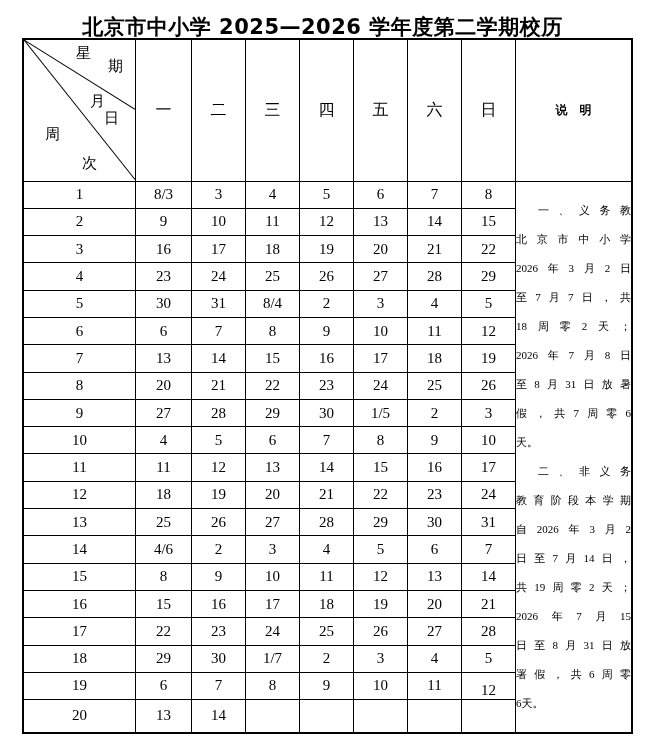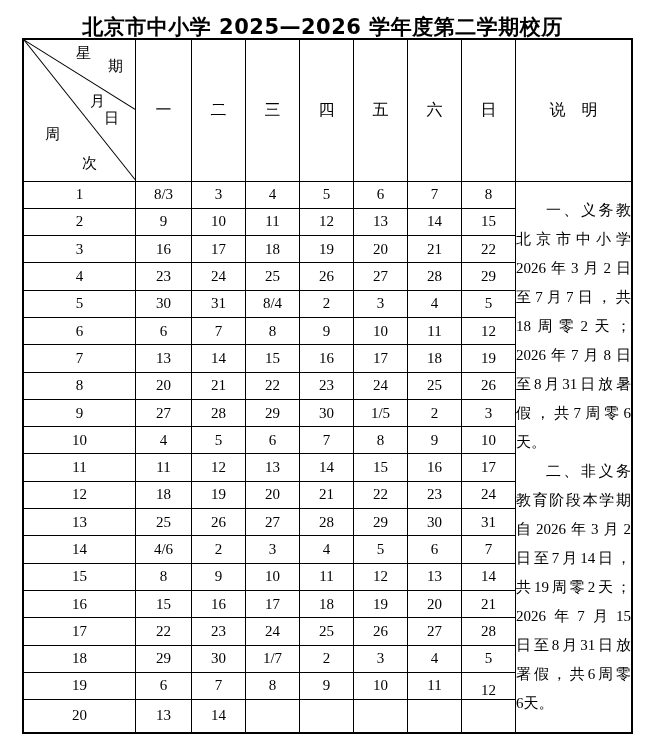--- a/index.html
+++ b/index.html
@@ -67,39 +67,40 @@
   .cc1 { left: 84px; top: 19px; }
   .cc2 { left: 66px; top: 54px; }
   .cc3 { left: 80px; top: 71px; }
   .cc4 { left: 21px; top: 87px; }
   .cc5 { left: 58px; top: 116px;}
 
   td.day-head {
     font-size: 16px;
   }
   td.note-head {
-    font-size: 16px;
+    font-size: 12px;
+    font-weight: bold;
   }
   td.week-cell {
     font-size: 15px;
   }
   td.day-cell {
     font-size: 15px;
   }
   td.day-cell span { display: inline-block; }
   td.day-cell span.shift-down { position: relative; top: 5px; }
 
   td.note-cell {
     vertical-align: top;
     text-align: left;
     padding: 24px 5px 0 6px;
     width: 115px;
   }
   .note-line {
-    font-size: 15px;
+    font-size: 11px;
     line-height: 29px;
     text-align: justify;
     text-align-last: justify;
     white-space: nowrap;
   }
   .note-line.first { text-indent: 2em; }
   .note-line.last  { text-align-last: left; white-space: normal; }
 </style>
 </head>
 <body>

